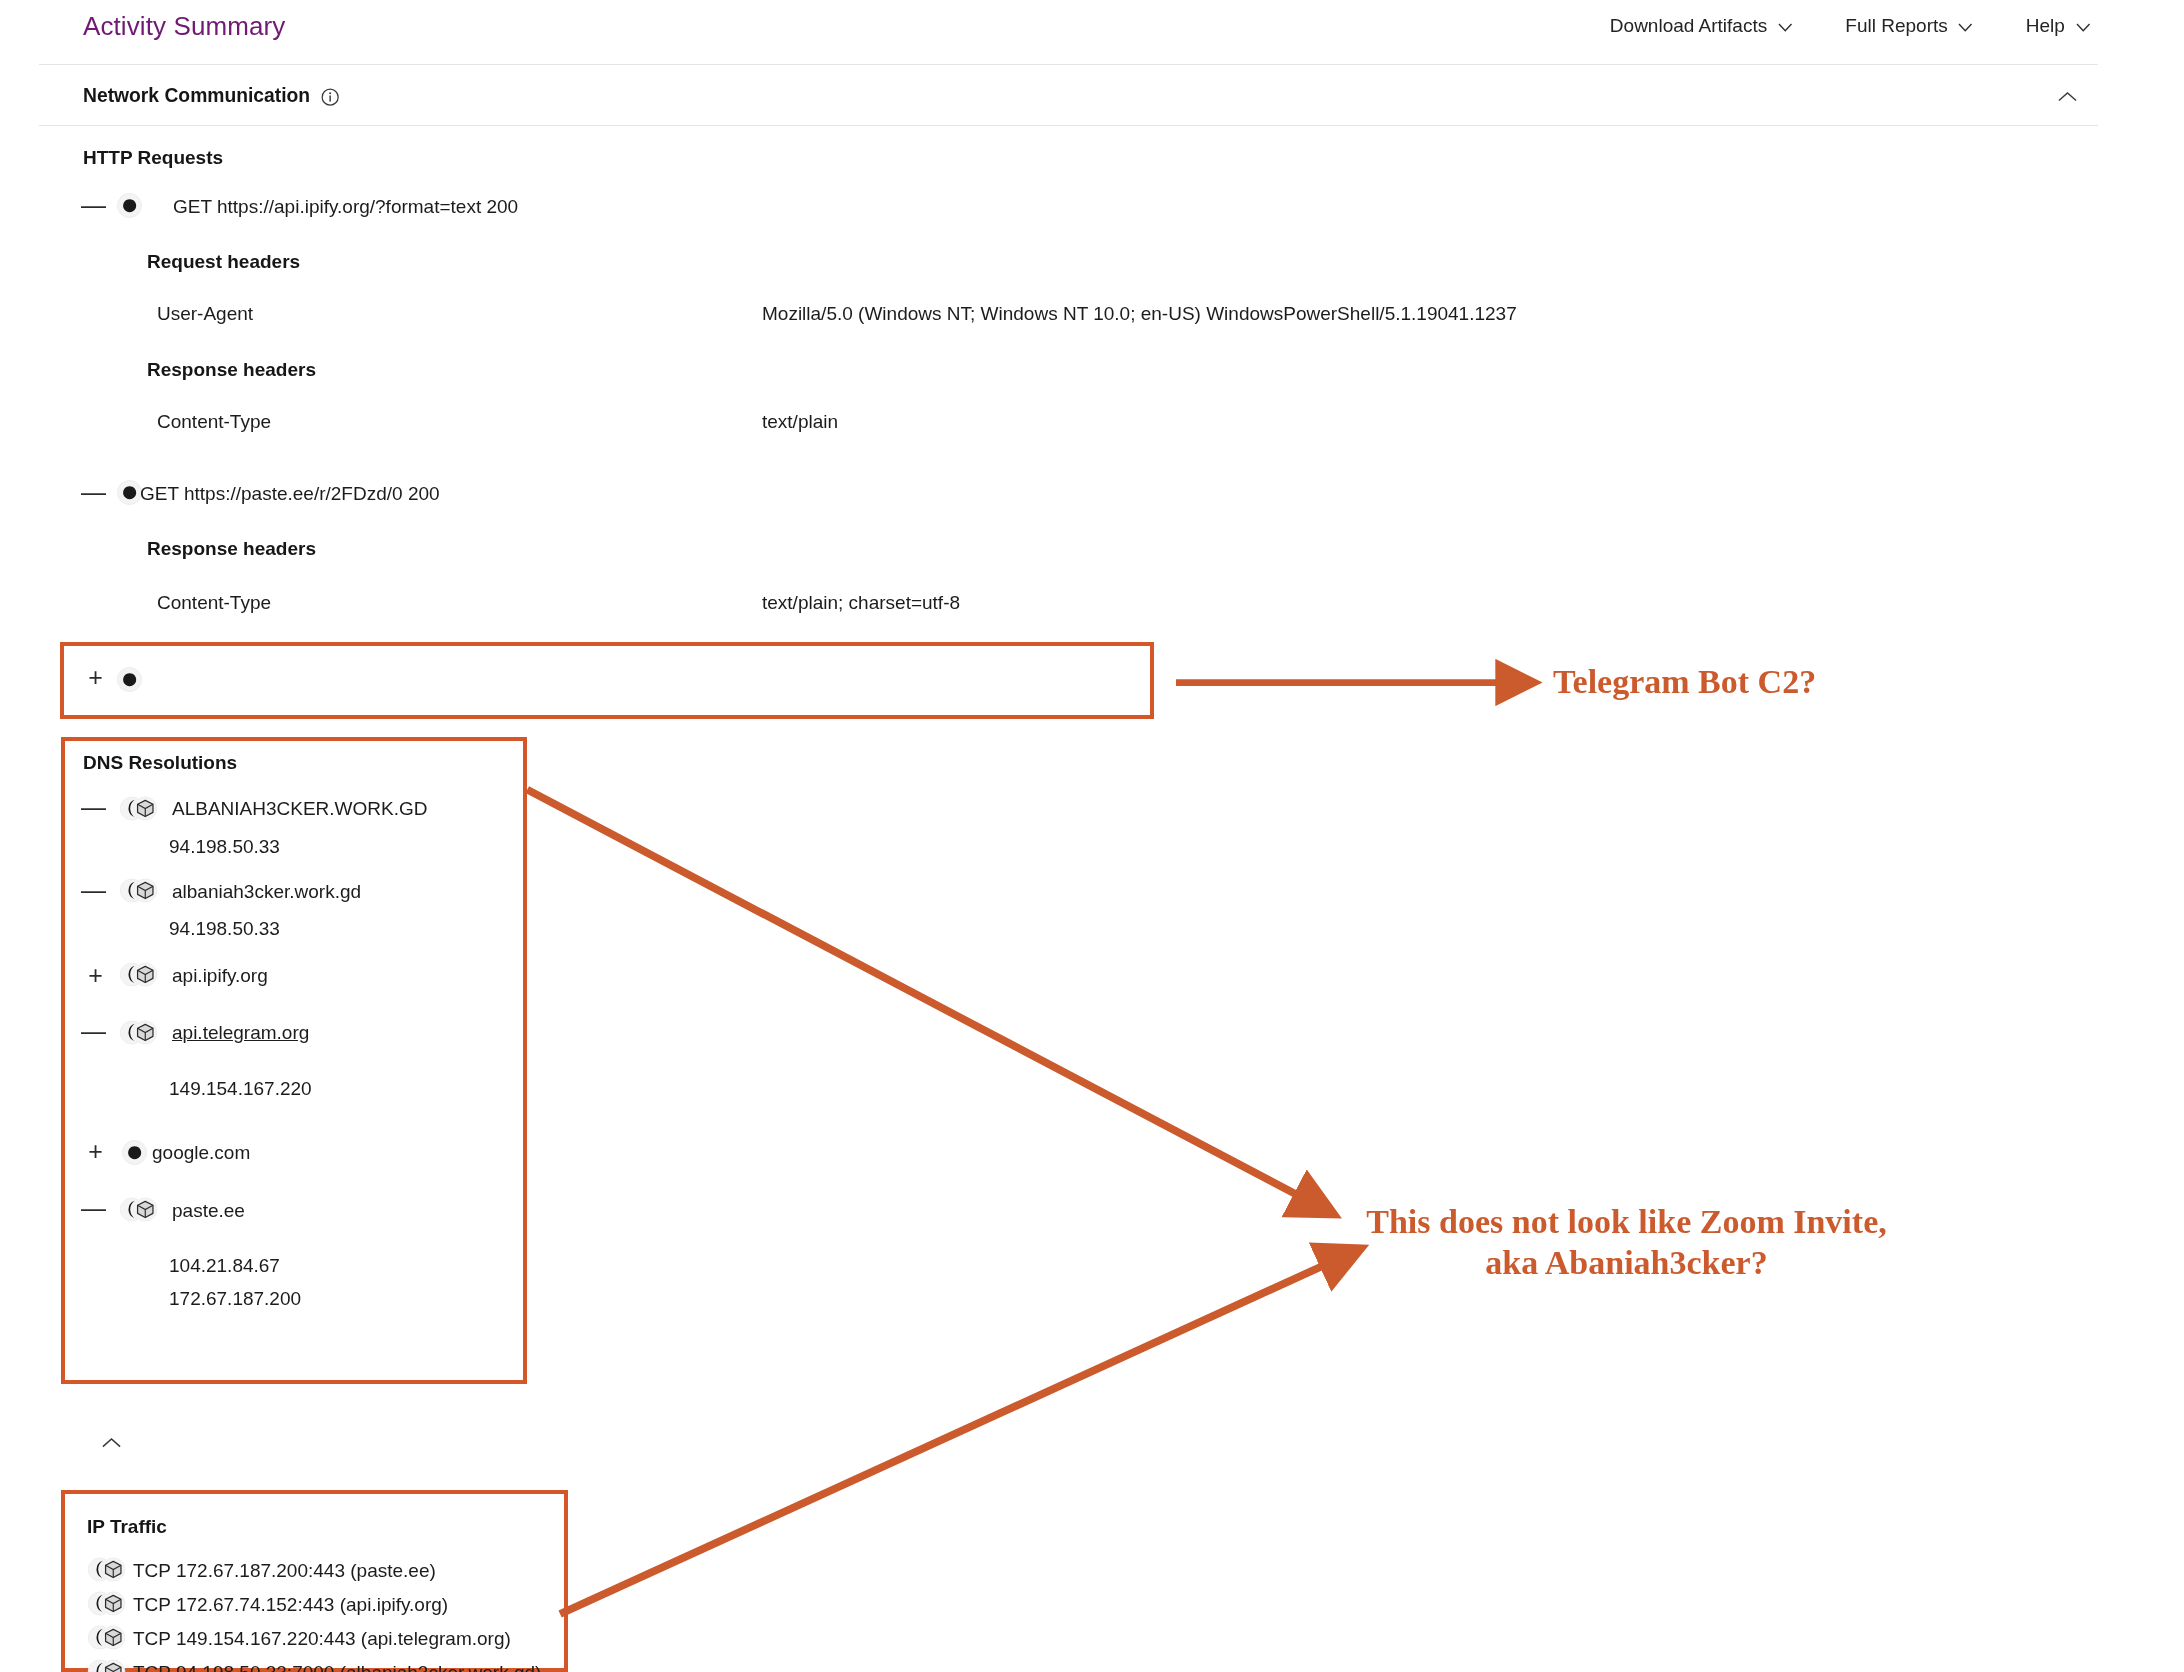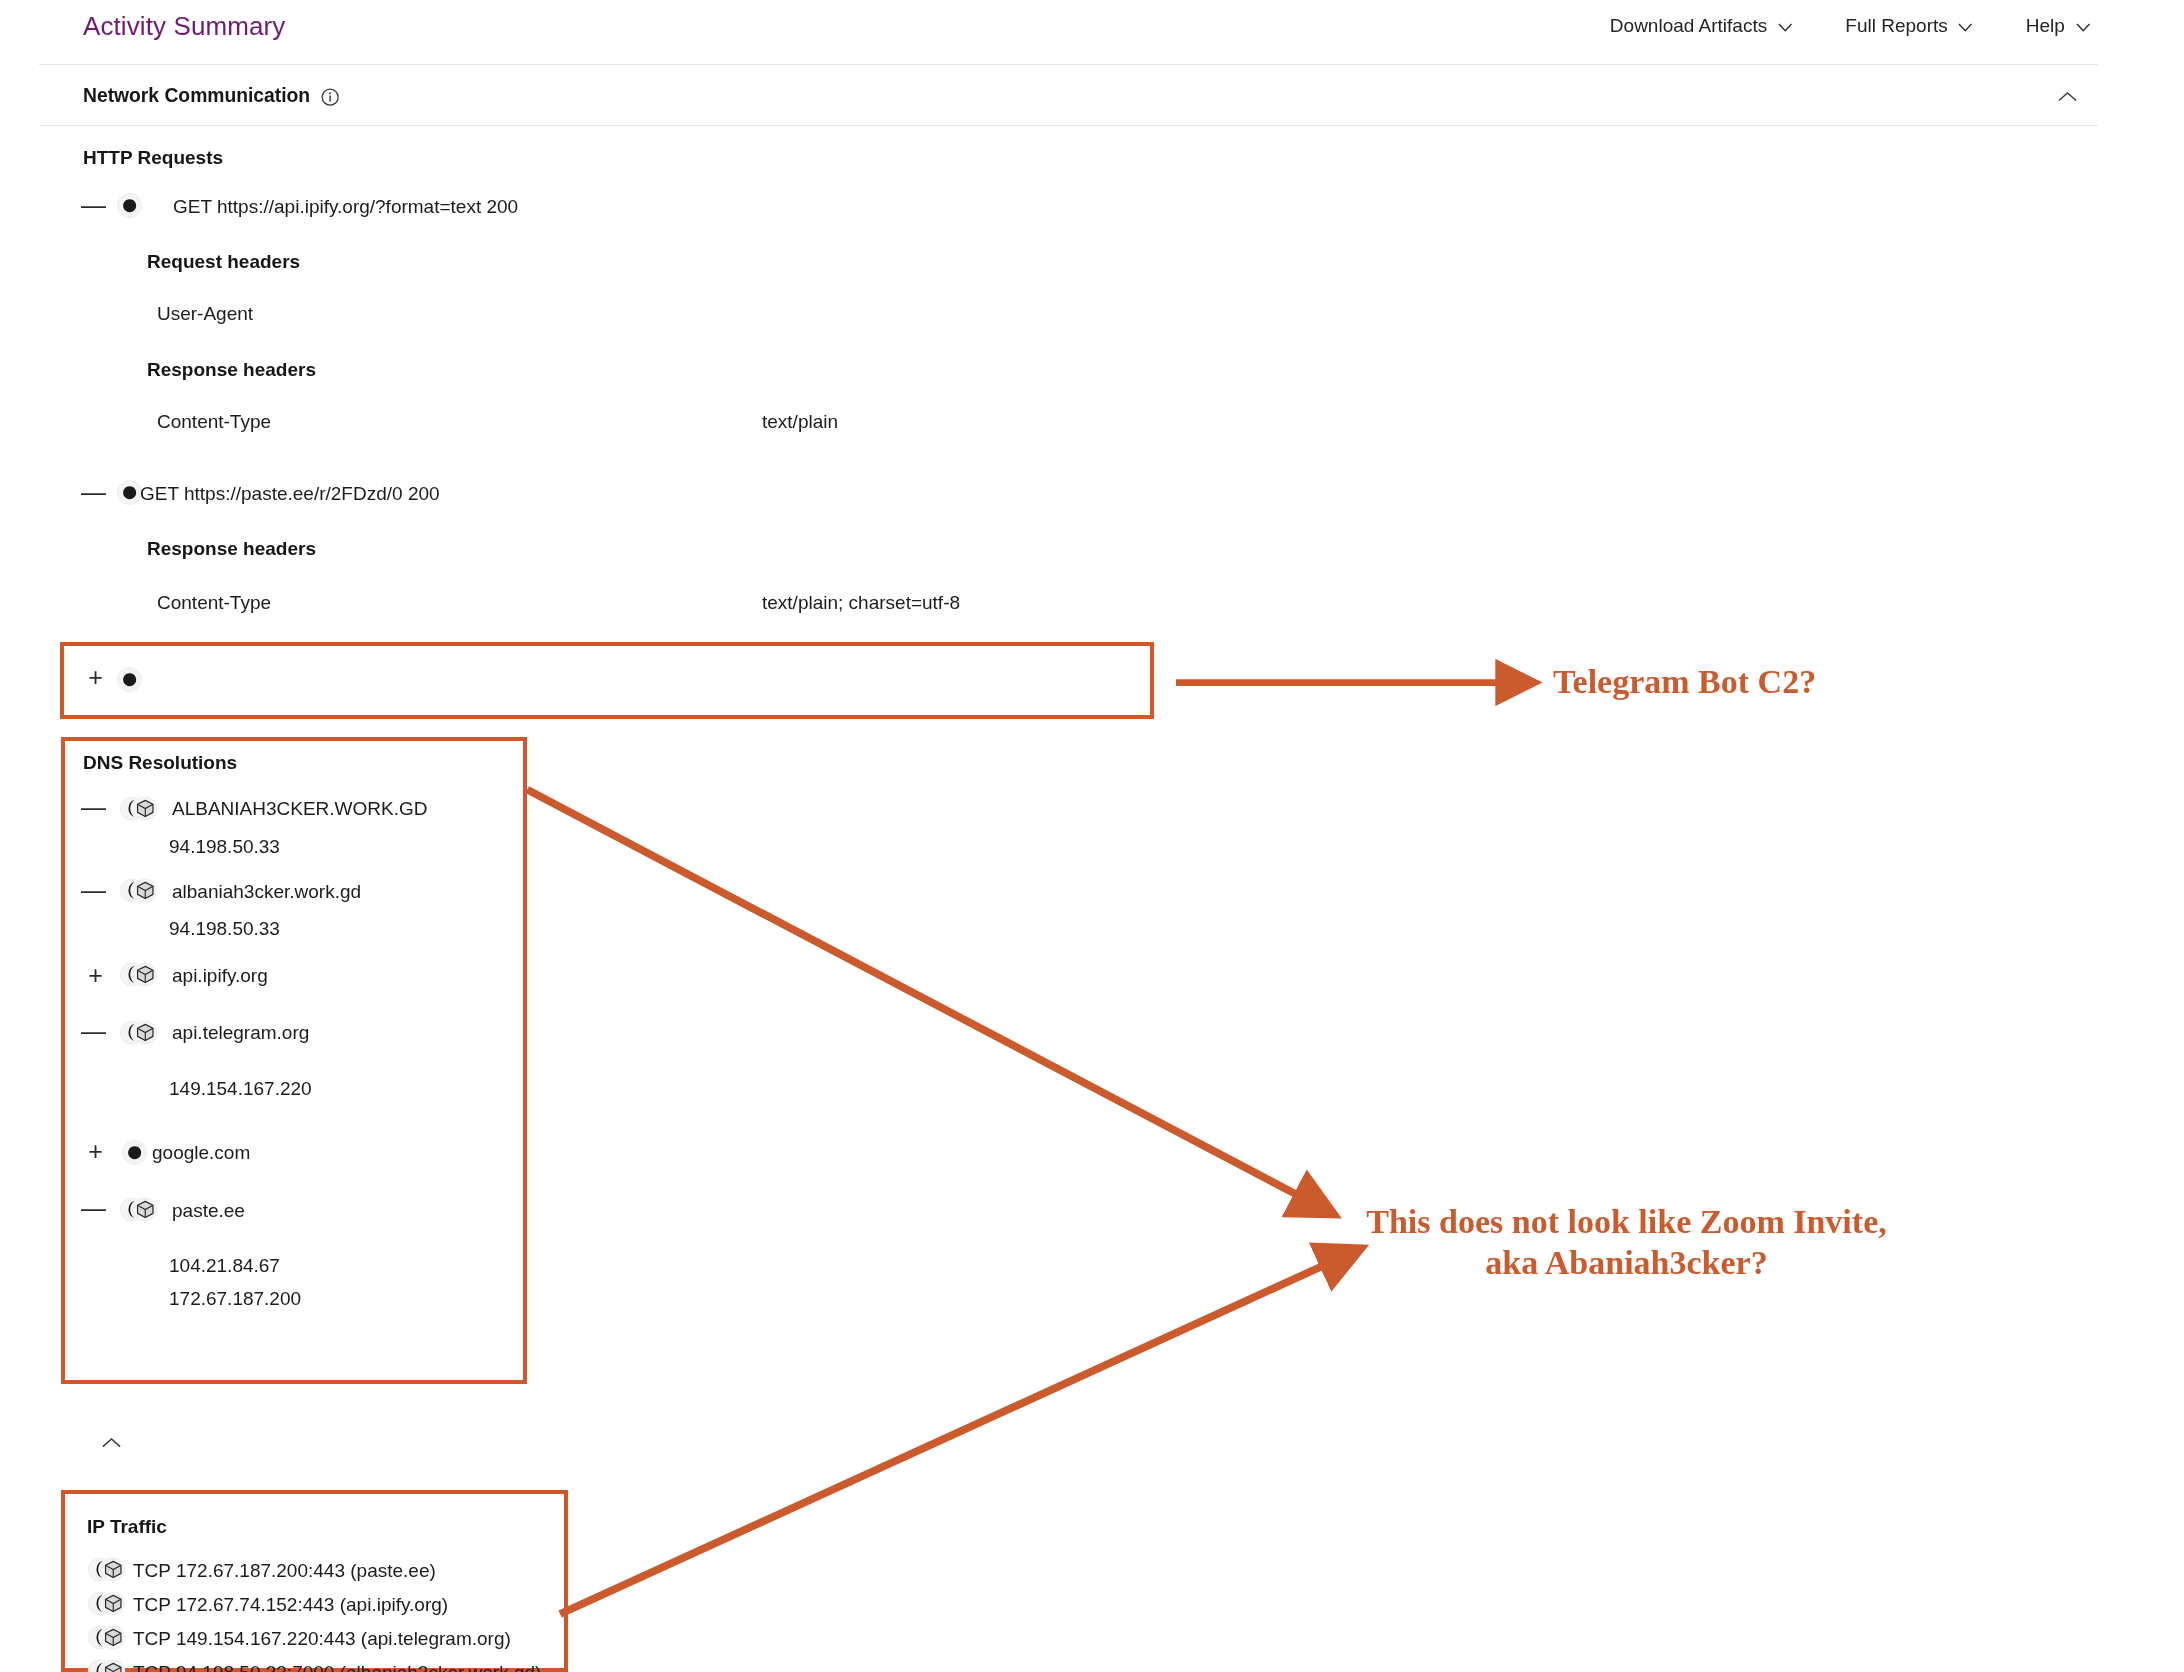--- a/index.html
+++ b/index.html
@@ -157,20 +157,21 @@
   <div class="toggle" style="left:81px; top:196px;">—</div>
   <div class="fav" style="left:117px; top:193px;">
     <svg width="15.4" height="15.4" viewBox="0 0 16 16">
         <path d="M8 1.2 a6.8 6.8 0 1 1 -0.1 0 z M3.2 5.5 c2.6 .2 4.4 1.6 5 3.6 .5 1.8 .2 3.4 -.9 4.9 -2.6 -.7 -4.4 -3 -4.4 -5.7 0 -1 .1 -1.9 .3 -2.8 z" fill="#1a1a1a"></path>
       </svg>
   </div>
   <div class="node-text" style="left:156px; top:196px;margin-left:17px;">GET https://api.ipify.org/?format=text 200</div>
 
   <div class="sub-head" style="left:147px; top:251px;">Request headers</div>
   <div class="row-label" style="left:157px; top:303px;">User-Agent</div>
+  <div class="row-value" style="left:762px; top:303px;">Mozilla/5.0 (Windows NT; Windows NT 10.0; en-US) WindowsPowerShell/5.1.19041.1237</div>
 
   <div class="sub-head" style="left:147px; top:359px;">Response headers</div>
   <div class="row-label" style="left:157px; top:411px;">Content-Type</div>
   <div class="row-value" style="left:762px; top:411px;">text/plain</div>
 
   <div class="toggle" style="left:81px; top:483px;">—</div>
   <div class="fav" style="left:117px; top:480px;">
     <svg width="15.4" height="15.4" viewBox="0 0 16 16">
         <path d="M8 1.2 a6.8 6.8 0 1 1 -0.1 0 z M3.2 5.5 c2.6 .2 4.4 1.6 5 3.6 .5 1.8 .2 3.4 -.9 4.9 -2.6 -.7 -4.4 -3 -4.4 -5.7 0 -1 .1 -1.9 .3 -2.8 z" fill="#1a1a1a"></path>
       </svg>
@@ -234,21 +235,21 @@
   <div class="toggle" style="left:81px; top:1022px;">—</div>
   <div class="pkg" style="left:119px; top:1020px;">
     <svg width="41" height="25" viewBox="0 0 42 26">
       <circle cx="13" cy="13" r="12" fill="#f4f4f4" stroke="#ededed"></circle>
       <path d="M16 4 a9.5 9.5 0 0 0 0 18 a11 11 0 0 1 0 -18 z" fill="#1a1a1a"></path>
       <circle cx="27" cy="13" r="12" fill="#f4f4f4" stroke="#ededed"></circle>
       <path d="M27 4.5 L35 8.6 L35 17 L27 21.4 L19 17 L19 8.6 Z" fill="#d9d9d9" stroke="#2b2b2b" stroke-width="1.3" stroke-linejoin="round"></path>
       <path d="M19 8.6 L27 13 L35 8.6 M27 13 L27 21.4" fill="none" stroke="#2b2b2b" stroke-width="1.2"></path>
     </svg>
   </div>
-  <div class="node-text" style="left:172px; top:1022px;">api.telegram.org</div>
+  <div class="node-text" style="left:172px; top:1022px;text-decoration:underline;">api.telegram.org</div>
   <div class="node-text" style="left:169px; top:1078px;">149.154.167.220</div>
 
   <div class="toggle" style="left:85px; top:1142px;">+</div>
   <div class="fav" style="left:122px; top:1140px;">
     <svg width="15.4" height="15.4" viewBox="0 0 16 16">
         <path d="M8 1.2 a6.8 6.8 0 1 1 -0.1 0 z M3.2 5.5 c2.6 .2 4.4 1.6 5 3.6 .5 1.8 .2 3.4 -.9 4.9 -2.6 -.7 -4.4 -3 -4.4 -5.7 0 -1 .1 -1.9 .3 -2.8 z" fill="#1a1a1a"></path>
       </svg>
   </div>
   <div class="node-text" style="left:152px; top:1142px;">google.com</div>
 

